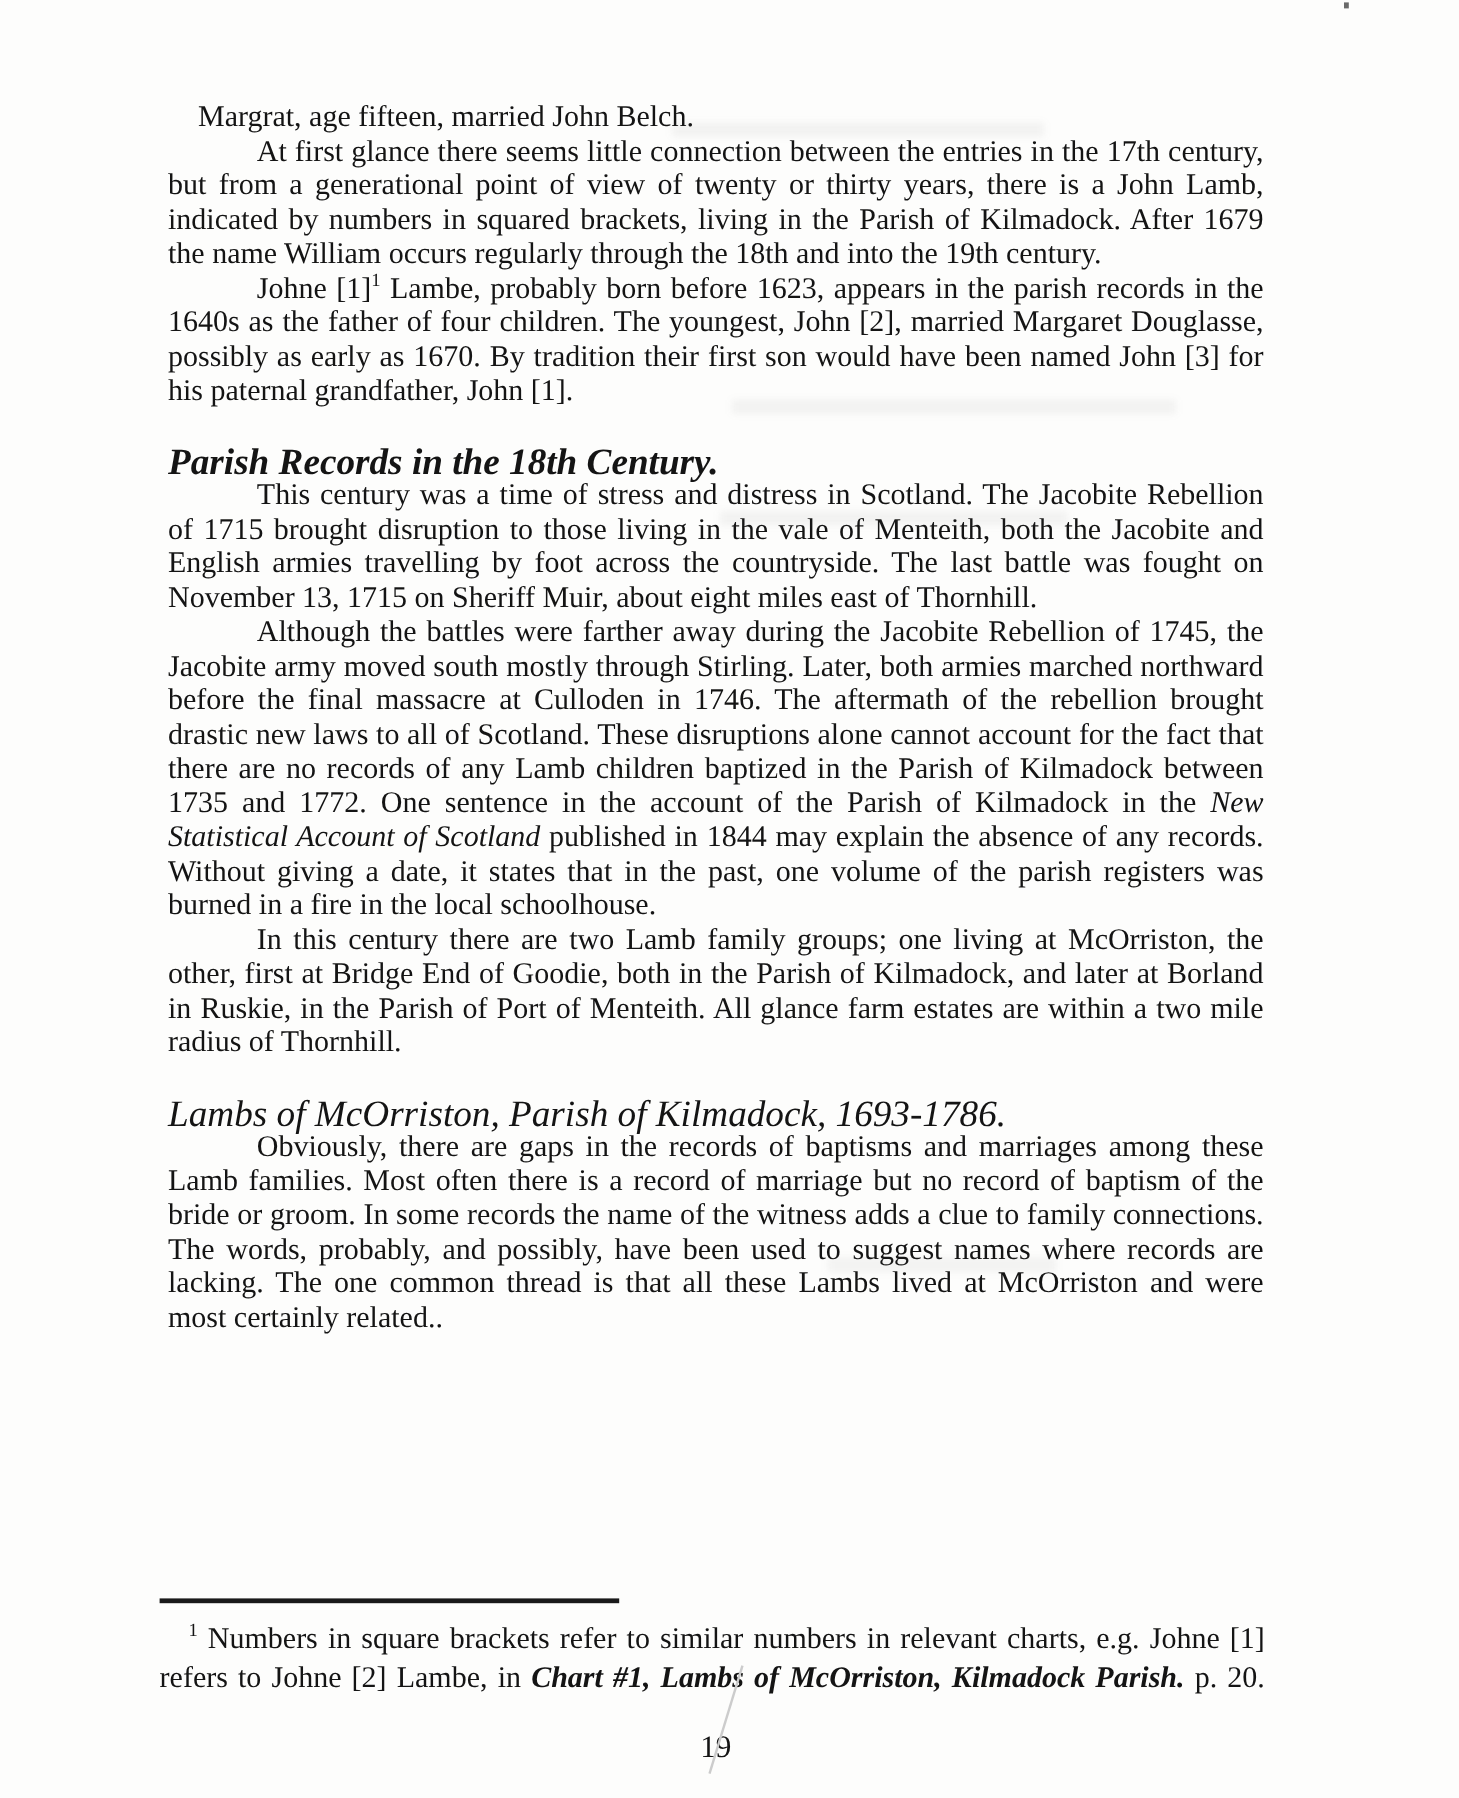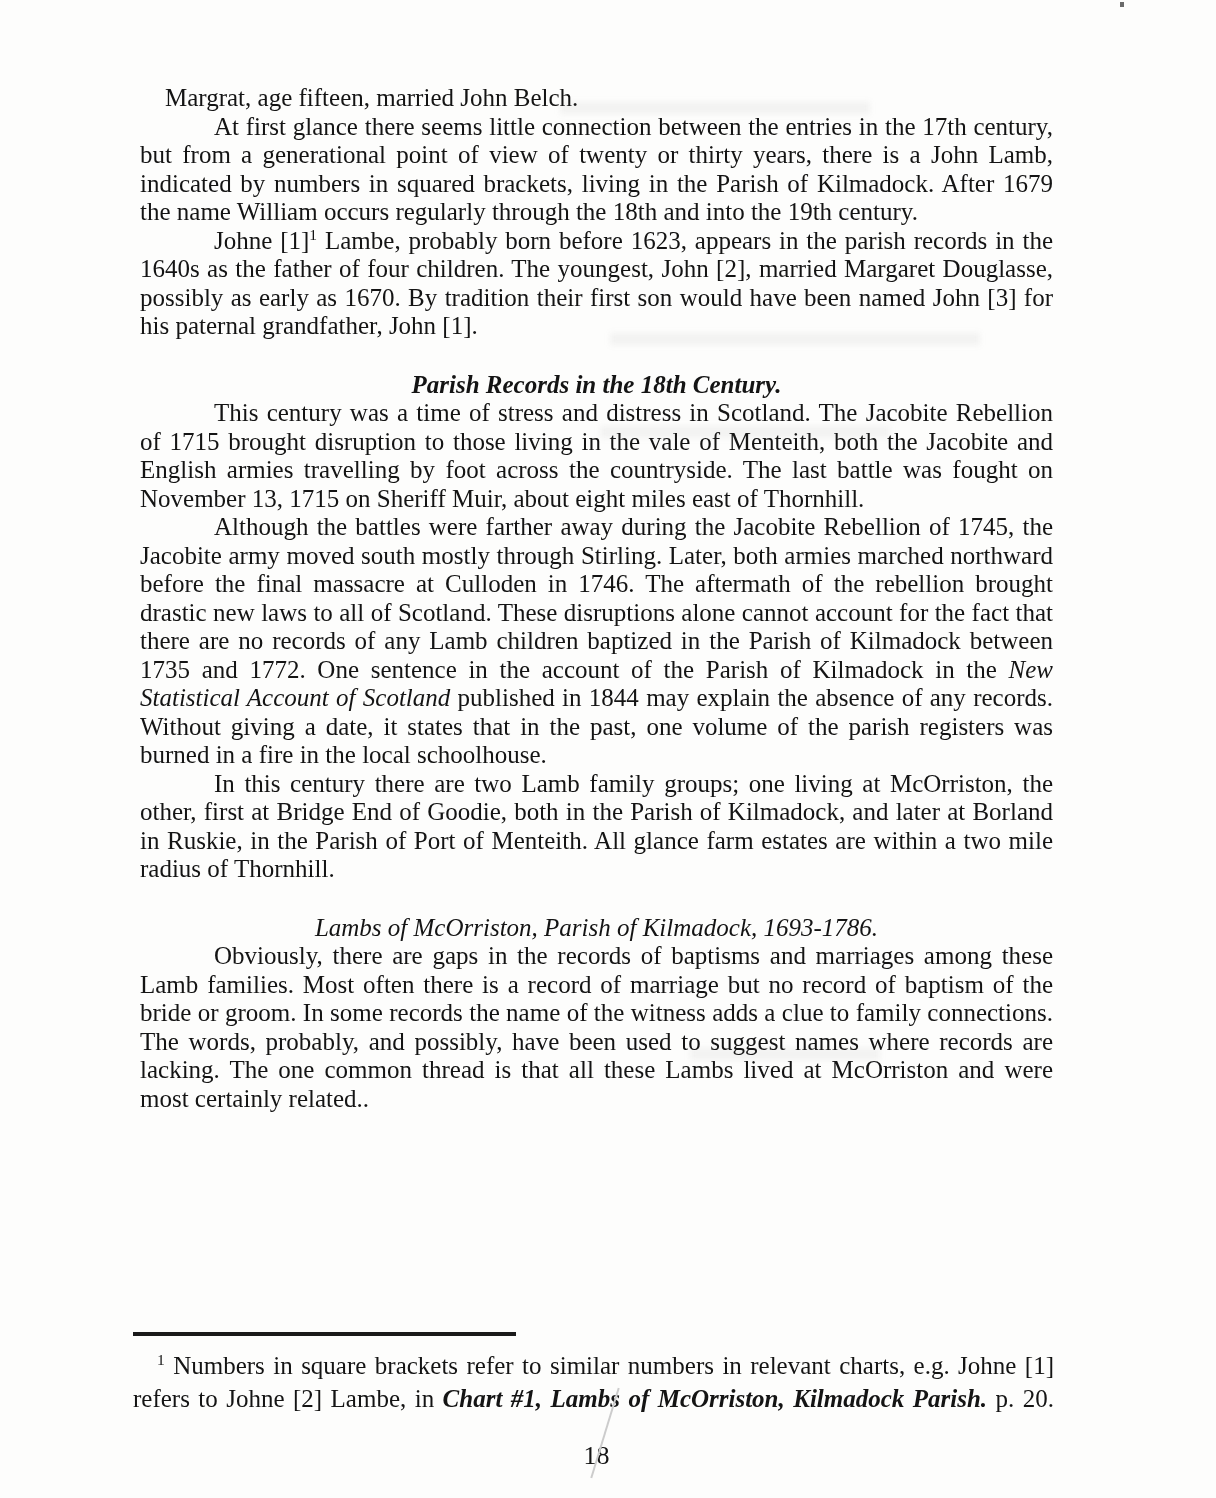--- a/index.html
+++ b/index.html
@@ -22,24 +22,24 @@
     margin: 0;
     font-size: 25px;
     line-height: 28.5px;
     text-align: justify;
     text-indent: 74px;
   }
   .para.first-line { text-indent: 0; margin-left: 25px; }
   .para.cont { text-align-last: justify; }
   .heading {
     margin: 30px 0 0 0;
-    font-size: 25px;
+    font-size: 31px;
     line-height: 28.5px;
     font-weight: normal;
-    text-align: center;
+    text-align: left;
   }
   sup {
     font-size: 0.62em;
     line-height: 0;
     vertical-align: super;
   }
   .footnote-rule {
     position: absolute;
     left: 133px;
     top: 1332px;
@@ -106,20 +106,20 @@
   <h2 class="heading"><span style="font-style: italic; font-weight: bold;">Parish Records in the 18th Century.</span></h2>
   <p class="para"><span>This century was a time of stress and distress in Scotland.  The Jacobite Rebellion of 1715 brought disruption to those living in the vale of Menteith, both the Jacobite and English armies travelling by foot across the countryside.  The last battle was fought on November 13, 1715 on Sheriff Muir, about eight miles east of Thornhill.</span></p>
   <p class="para"><span>Although the battles were farther away during the Jacobite Rebellion of 1745, the Jacobite army moved south mostly through Stirling. Later, both armies marched northward before the final massacre at Culloden in 1746.  The aftermath of the rebellion brought drastic new laws to all of Scotland.  These disruptions alone cannot account for the fact that there are no records of any Lamb children baptized in the Parish of Kilmadock between 1735 and 1772.  One sentence in  the account of the Parish of Kilmadock in the </span><span style="font-style: italic;">New Statistical Account of Scotland</span><span> published in 1844 may explain the absence of any records.  Without giving a date, it states that in the past, one volume of the parish registers was burned in a fire in the local schoolhouse.</span></p>
   <p class="para"><span>In this century there are two Lamb family groups; one living at McOrriston, the other, first at Bridge End of Goodie, both in the Parish of Kilmadock, and later at Borland in Ruskie, in the Parish of Port of Menteith.  All glance farm estates are within a two mile radius of Thornhill.</span></p>
   <h2 class="heading"><span style="font-style: italic; font-weight: normal;">Lambs of McOrriston, Parish of Kilmadock, 1693-1786.</span></h2>
   <p class="para"><span>Obviously, there are gaps in the records of baptisms and marriages among these Lamb families. Most often there is a record of marriage but no record of baptism of the bride or groom. In some records the name of the witness adds a clue to family connections. The words, probably, and possibly, have been used to suggest names where records are lacking. The one common thread is that all these Lambs lived at McOrriston and were most certainly related..</span></p>
 </div>
 
 <div class="footnote-rule"></div>
 <div class="footnote"><sup>1</sup><span> Numbers in square brackets refer to similar numbers in relevant charts, e.g. Johne [1] refers to Johne [2] Lambe, in </span><span style="font-style: italic; font-weight: bold;">Chart #1, Lambs of  McOrriston, Kilmadock Parish.</span><span> p. 20.</span></div>
-<div class="page-number">18</div>
+<div class="page-number">19</div>
 
 <div class="speck"></div>
 <div class="scratch"></div>
 <div class="ghost g1"></div>
 <div class="ghost g2"></div>
 <div class="ghost g3"></div>
 <div class="ghost g4"></div>
 
 </body></html>

